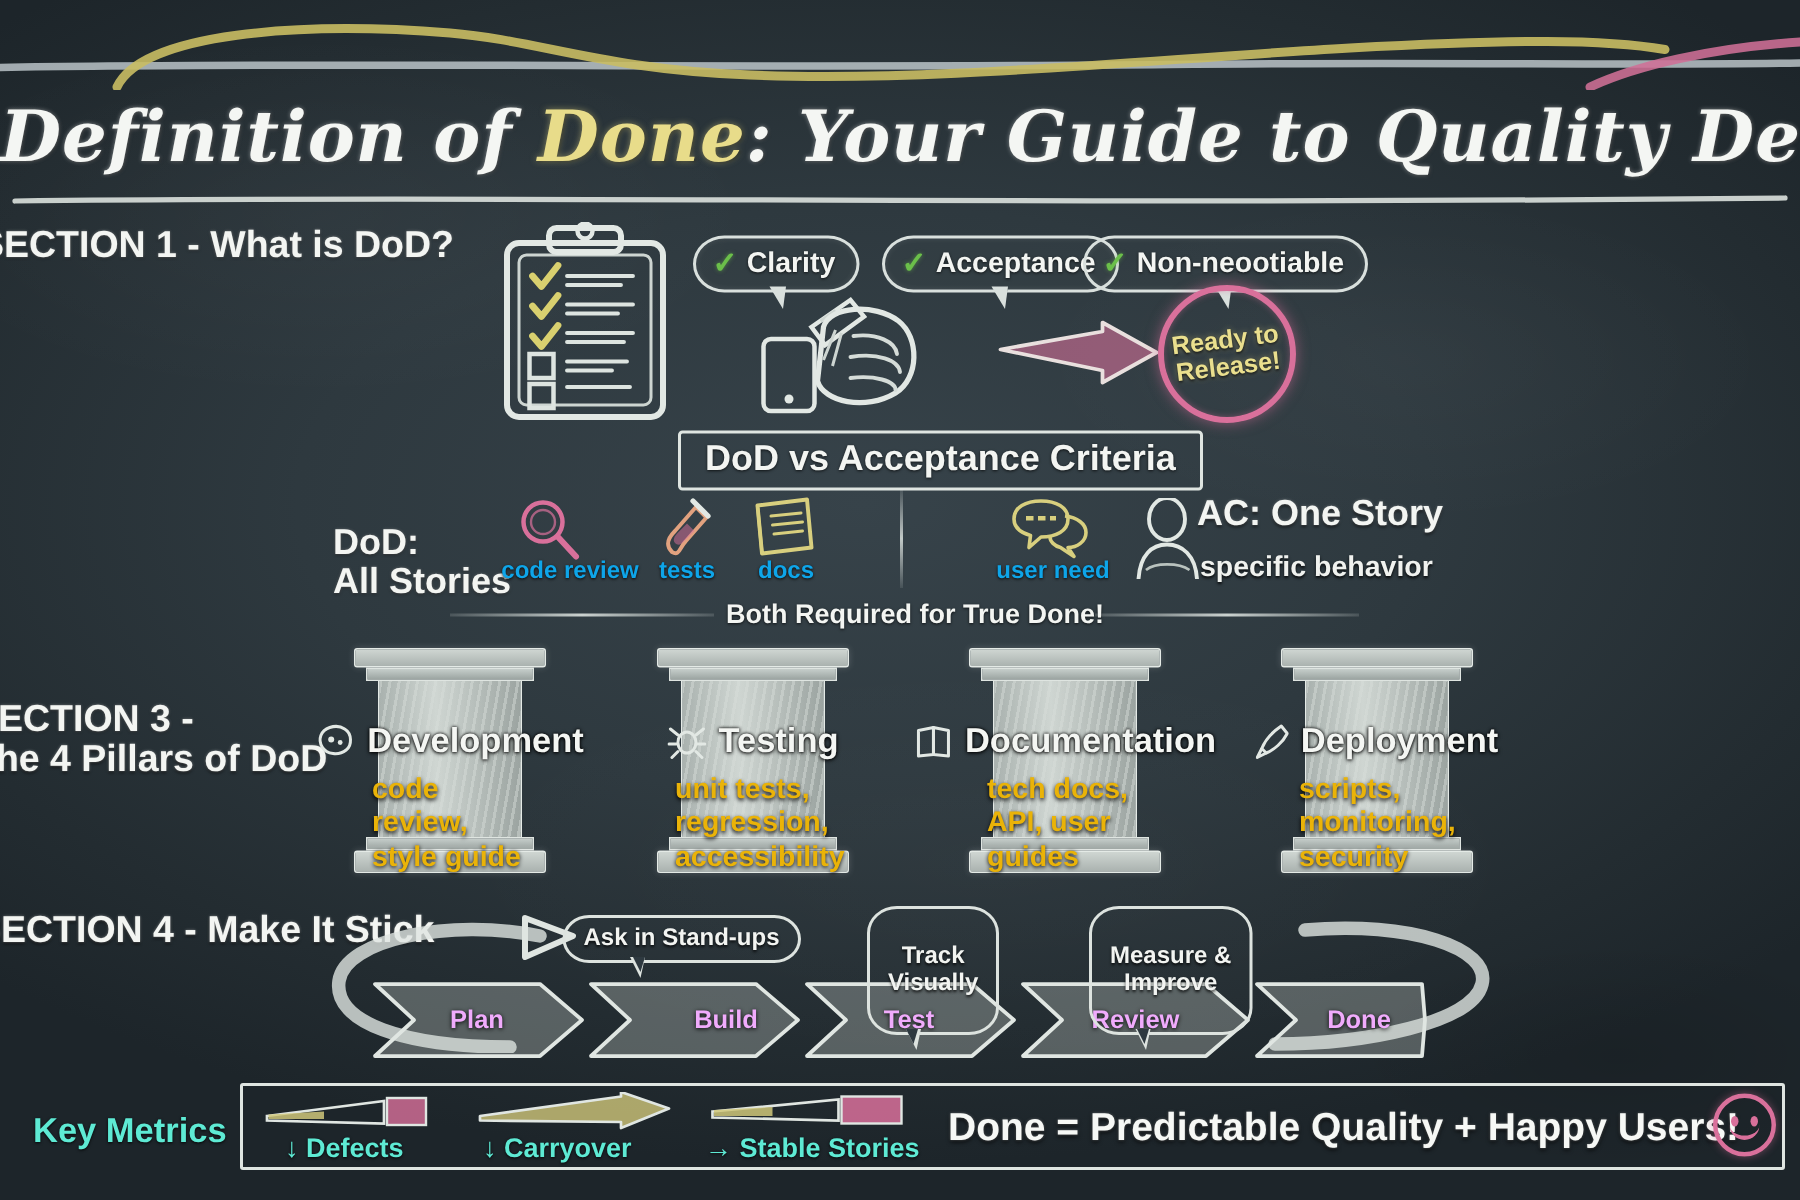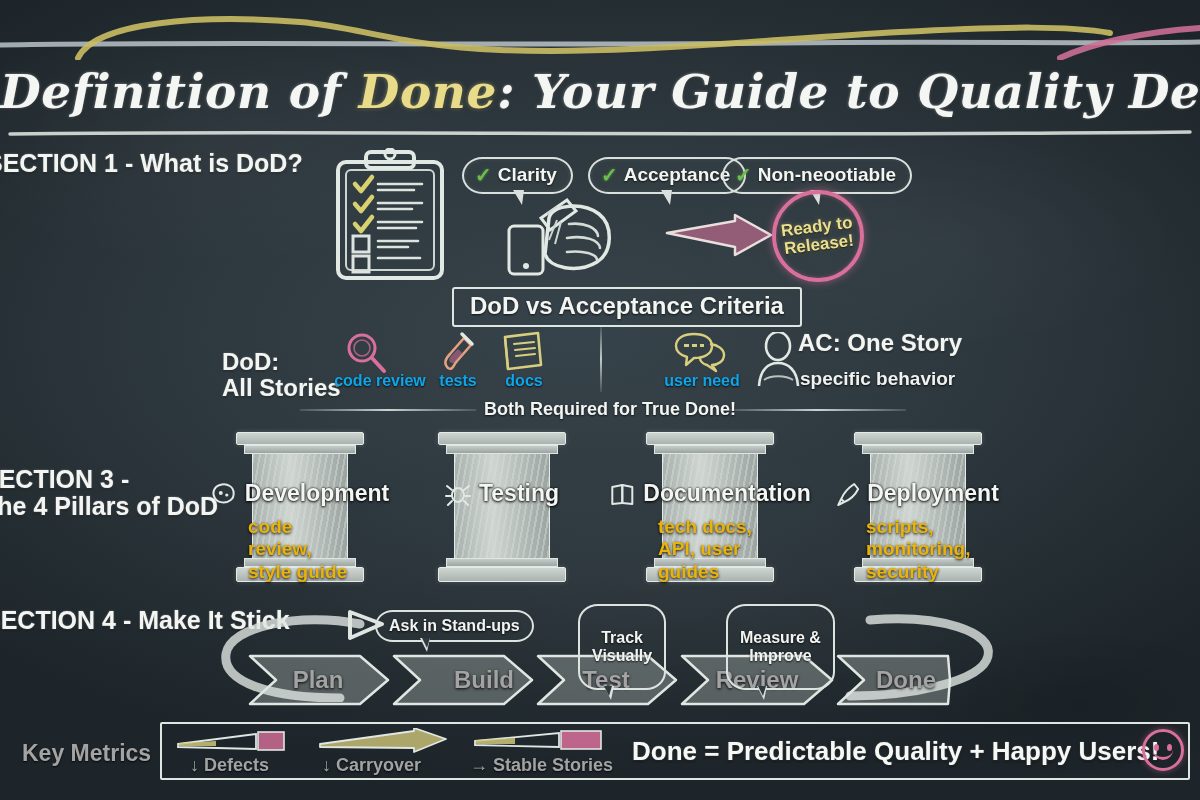--- a/index.html
+++ b/index.html
@@ -126,21 +126,21 @@
     position: absolute; left: 50%; transform: translateX(-50%);
     top: 84px; width: 104px; 
     font-size: 19px; font-weight: 700; line-height: 1.18;
     color: #eab308; text-shadow: 0 1px 3px rgba(0,0,0,1);
   }
 
   
   .flow-step {
     position: absolute; height: 56px;
     display: flex; align-items: center; justify-content: center;
-    font-size: 24px; font-weight: 700; color: #a3a3a3;
+    font-size: 17px; font-weight: 700; color: #f0abfc;
     text-shadow: 0 1px 3px rgba(0,0,0,.95);
   }
   .callout {
     position: absolute;
     border: 2.5px solid #dde3df; border-radius: 20px/18px;
     padding: 5px 12px; text-align: center;
     font-size: 16px; font-weight: 700; line-height: 1.12;
     color: #f2f4f1; text-shadow: 0 1px 2px rgba(0,0,0,.8);
     background: rgba(255,255,255,.012);
   }
@@ -154,21 +154,21 @@
     position: absolute; bottom: -8px; left: 29%;
     width: 0; height: 0;
     border-left: 5px solid transparent; border-right: 3px solid transparent;
     border-top: 10px solid #2e3940;
   }
 
   
   #metrics-box {
     position: absolute; border: 2.5px solid #dfe5e1; border-radius: 2px;
   }
-  .metric-lbl { font-size: 18px; font-weight: 700; color: #a3a3a3;
+  .metric-lbl { font-size: 18px; font-weight: 700; color: #5eead4;
     text-shadow: 0 1px 2px rgba(0,0,0,.85); white-space: nowrap; }
   #tagline { font-size: 26px; font-weight: 700; color: #f6f8f5;
     text-shadow: 0 0 2px rgba(255,255,255,.3), 0 1px 3px rgba(0,0,0,.85); white-space: nowrap; }
   #smiley {
     width: 42px; height: 42px; border-radius: 50%;
     border: 3px solid #d9709b;
     box-shadow: 0 0 6px rgba(217,112,155,.45);
     position: relative;
   }
   #smiley .eye { position:absolute; width:5px; height:7px; border-radius:50%; background:#d9709b; top:12px; }
@@ -344,20 +344,23 @@
   <div class="shaft"></div>
   <div class="cap-bot2"></div>
   <div class="cap-bot"></div>
   <div class="pillar-name">
     <svg width="26" height="24" viewBox="0 0 26 24">
       <ellipse cx="13" cy="13" rx="6" ry="7" fill="none" stroke="#e2e8e4" stroke-width="2"></ellipse>
       <path d="M7 8 L2 4 M19 8 L24 4 M6 14 L1 14 M20 14 L25 14 M7 19 L3 23 M19 19 L23 23" stroke="#e2e8e4" stroke-width="2" stroke-linecap="round"></path>
     </svg>
     <span>Testing</span>
   </div>
+  <div class="pillar-sub" style="white-space:pre-line;">unit tests,
+regression,
+accessibility</div>
 </div>
 
 <div class="pillar" style="left:646px; top:432px;">
   <div class="cap-top"></div>
   <div class="cap-top2"></div>
   <div class="shaft"></div>
   <div class="cap-bot2"></div>
   <div class="cap-bot"></div>
   <div class="pillar-name">
     <svg width="26" height="24" viewBox="0 0 26 24">

